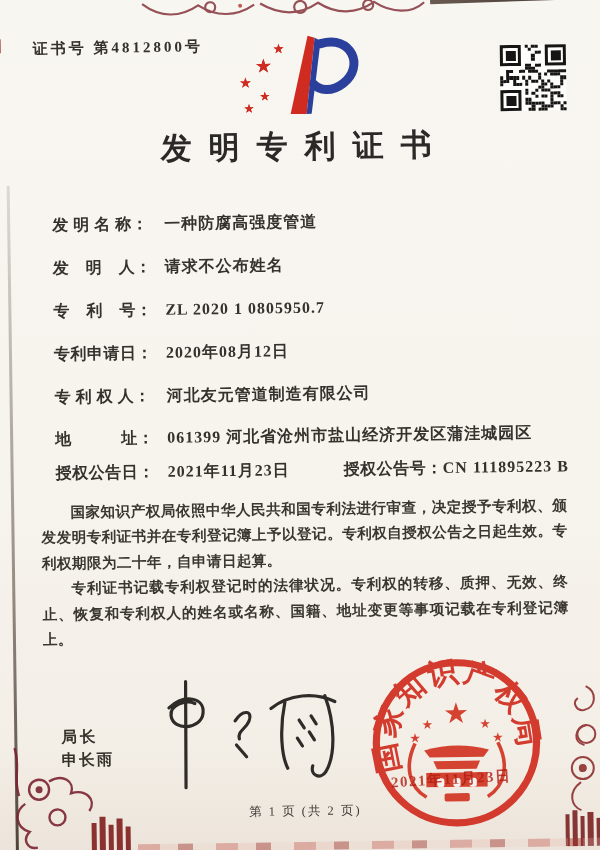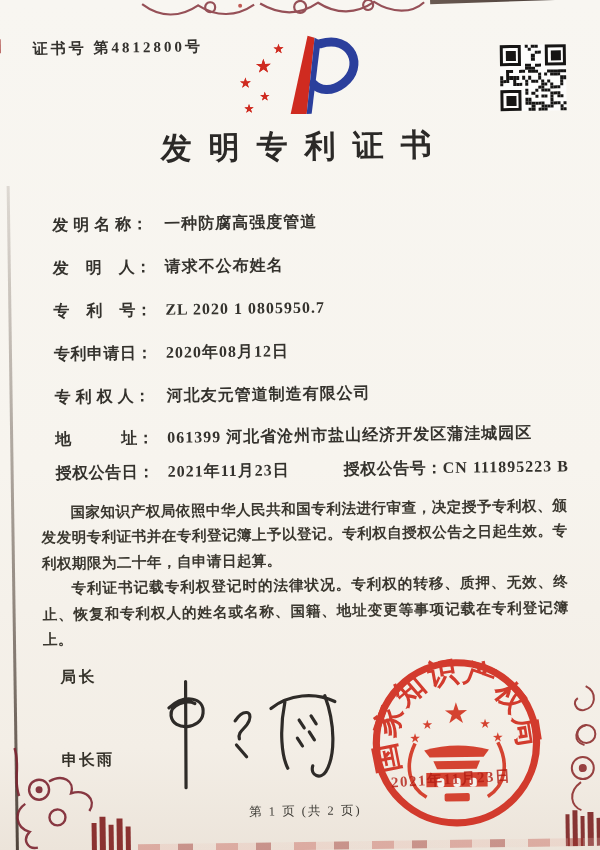--- a/index.html
+++ b/index.html
@@ -43,21 +43,21 @@
   .grant-label{font-weight:700;margin-left:54px;letter-spacing:.5px;}
 
   
   .legal{left:40px;top:497px;width:526px;}
   .legal p{
     margin:0;font-size:14.6px;line-height:25.4px;color:#3a372f;
     text-align:justify;text-indent:2em;font-weight:600;letter-spacing:.4px;
   }
 
   
-  .sig-title{left:57px;top:664px;font-size:15.5px;color:#343129;letter-spacing:3px;font-weight:700;}
+  .sig-title{left:57px;top:724px;font-size:15.5px;color:#343129;letter-spacing:3px;font-weight:700;}
   .sig-name{left:57px;top:747px;font-size:15.5px;color:#343129;letter-spacing:2px;font-weight:700;}
   .sig-svg{left:135px;top:668px;}
 
   
   .seal{left:362px;top:655px;mix-blend-mode:multiply;opacity:.92;}
   .seal-date{
     left:386px;top:772px;font-size:15px;letter-spacing:1.5px;
     color:rgba(178,28,18,.8);transform:rotate(-2.5deg);font-weight:700;
   }
 

